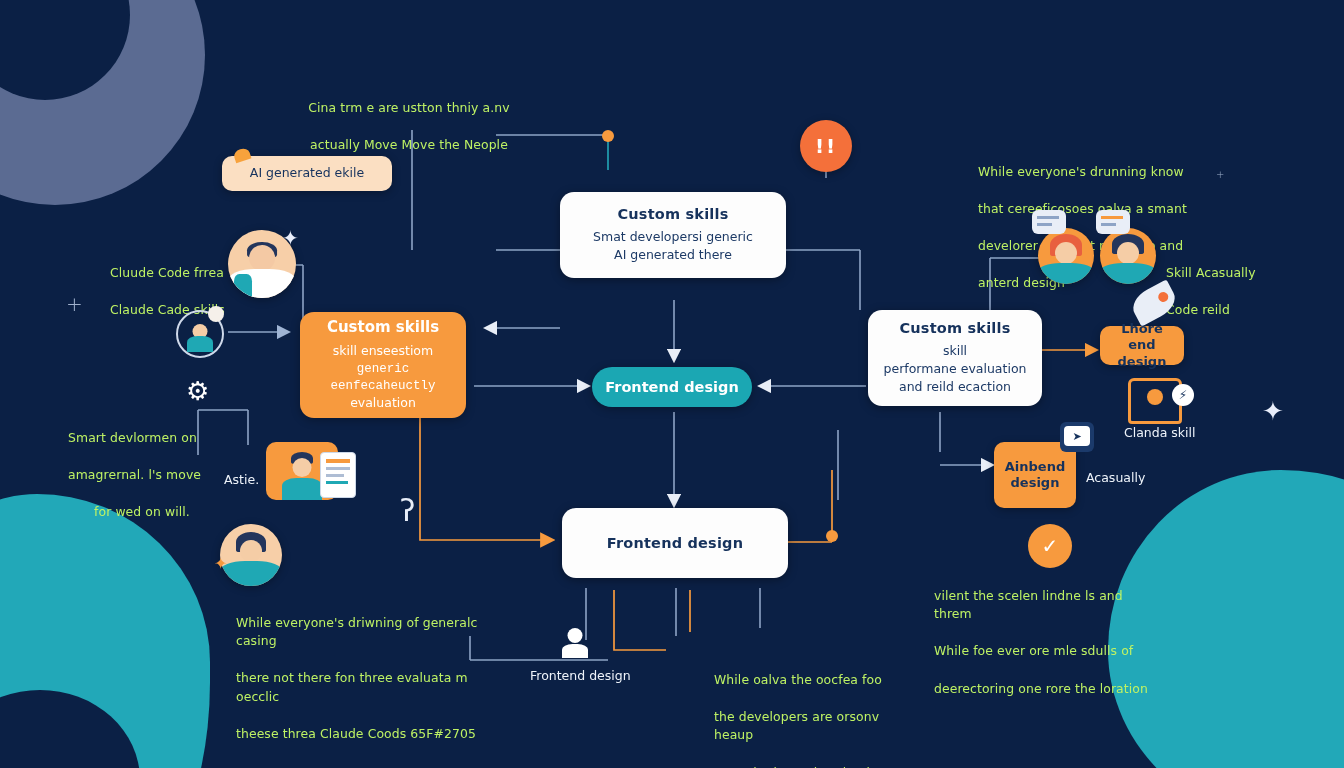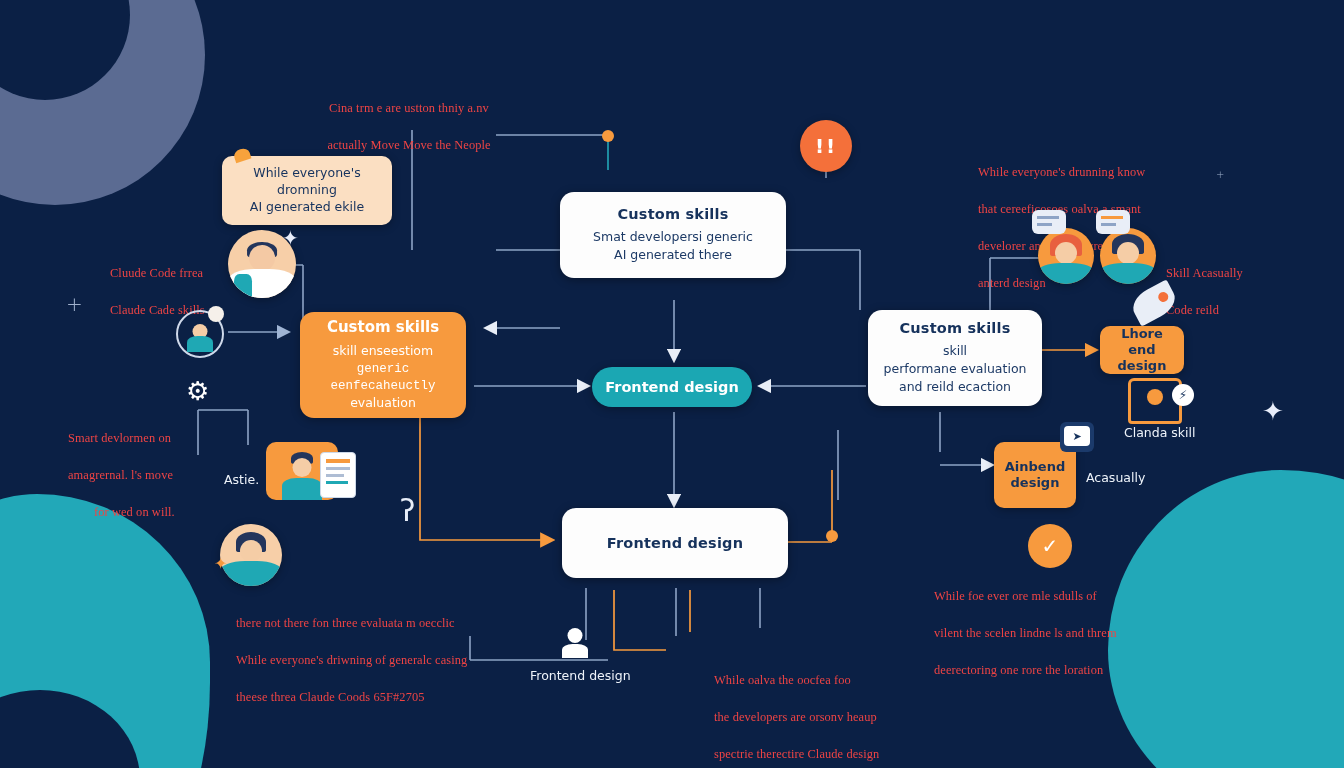--- a/index.html
+++ b/index.html
@@ -76,22 +76,22 @@
     position:absolute;
   }
   .tooltip-beige .nub{
     position:absolute;left:12px;top:-7px;width:16px;height:12px;
     background:#f7a23c;border-radius:50% 50% 0 0;
     transform:rotate(-18deg);
   }
 
   
   .ann{
-    position:absolute;color:#ef4444;font-size:12.4px;line-height:1.5;
-    letter-spacing:.1px;white-space:pre-line;font-family:Liberation Serif, serif;
+    position:absolute;color:#bef264;font-size:12.4px;line-height:1.5;
+    letter-spacing:.1px;white-space:pre-line;
   }
   .ann.center{text-align:center;}
   .lbl{
     position:absolute;color:#eef3fa;font-size:12.5px;line-height:1.35;
   }
 
   
   .avatar{
     position:absolute;border-radius:50%;overflow:hidden;
     box-shadow:0 2px 8px rgba(0,0,0,.3);
@@ -206,62 +206,61 @@
     <circle cx="832" cy="536" r="6" fill="#f79a3e"></circle>
   </svg>
 
   <div class="ann center" style="left:254px;top:80px;width:310px;">
     <div>Cina trm e are ustton thniy a.nv</div>
     <div>actually Move Move the Neople</div>
   </div>
 
   <div class="tooltip-beige" style="left:222px;top:156px;width:142px;">
     <div class="nub"></div>
-    <div>While everyone's dromning</div>
     <div>AI generated ekile</div>
   </div>
 
   <div class="ann" style="left:110px;top:245px;width:180px;">
     <div>Cluude Code frrea</div>
     <div>Claude Cade skills</div>
   </div>
 
   <div class="ann" style="left:68px;top:410px;width:180px;">
     <div>Smart devlormen on</div>
     <div>amagrernal. l's move</div>
     <div style="padding-left:26px;">for wed on will.</div>
   </div>
 
   <div class="lbl" style="left:224px;top:472px;">Astie.</div>
 
   <div class="ann" style="left:236px;top:595px;width:270px;">
+    <div>While everyone's driwning of generalc casing</div>
     <div>there not there fon three evaluata m oecclic</div>
-    <div>While everyone's driwning of generalc casing</div>
     <div>theese threa Claude Coods 65F#2705</div>
   </div>
 
   <div class="ann" style="left:978px;top:144px;width:210px;">
     <div>While everyone's drunning know</div>
     <div>that cereeficosoes oalva a smant</div>
     <div>develorer ane that mayre to and</div>
     <div>anterd design</div>
   </div>
 
   <div class="ann" style="left:1166px;top:245px;width:160px;">
     <div>Skill Acasually</div>
     <div>Code reild</div>
   </div>
 
   <div class="lbl" style="left:1124px;top:425px;">Clanda skill</div>
 
   <div class="lbl" style="left:1086px;top:470px;">Acasually</div>
 
   <div class="ann" style="left:934px;top:568px;width:230px;">
+    <div>vilent the scelen lindne ls and threm</div>
     <div>While foe ever ore mle sdulls of</div>
-    <div>vilent the scelen lindne ls and threm</div>
     <div>deerectoring one rore the loration</div>
   </div>
 
   <div class="ann" style="left:714px;top:652px;width:200px;">
     <div>While oalva the oocfea foo</div>
     <div>the developers are orsonv heaup</div>
     <div>spectrie therectire Claude design</div>
   </div>
 
   <div class="lbl" style="left:530px;top:668px;">Frontend design</div>
@@ -287,21 +286,21 @@
     <div class="ttl">Custom skills</div>
     <div class="sub">skill</div>
     <div class="sub" style="margin-top:1px;text-align:center;">performane evaluation</div>
     <div class="sub" style="margin-top:1px;">and reild ecaction</div>
   </div>
 
   <div class="node card-white" style="left:562px;top:508px;width:226px;height:70px;">
     <div class="ttl">Frontend design</div>
   </div>
 
-  <div class="node btn-orange" style="left:1100px;top:326px;width:84px;height:48px;flex-direction:column;">
+  <div class="node btn-orange" style="left:1100px;top:326px;width:84px;height:39px;flex-direction:column;">
     <span>Lhore end</span>
     <span>design</span>
   </div>
 
   <div class="node btn-orange" style="left:994px;top:442px;width:82px;height:66px;flex-direction:column;">
     <span>Ainbend</span>
     <span>design</span>
   </div>
 
   <div class="avatar" style="left:228px;top:230px;width:68px;height:68px;background:#f7cfa8;">

